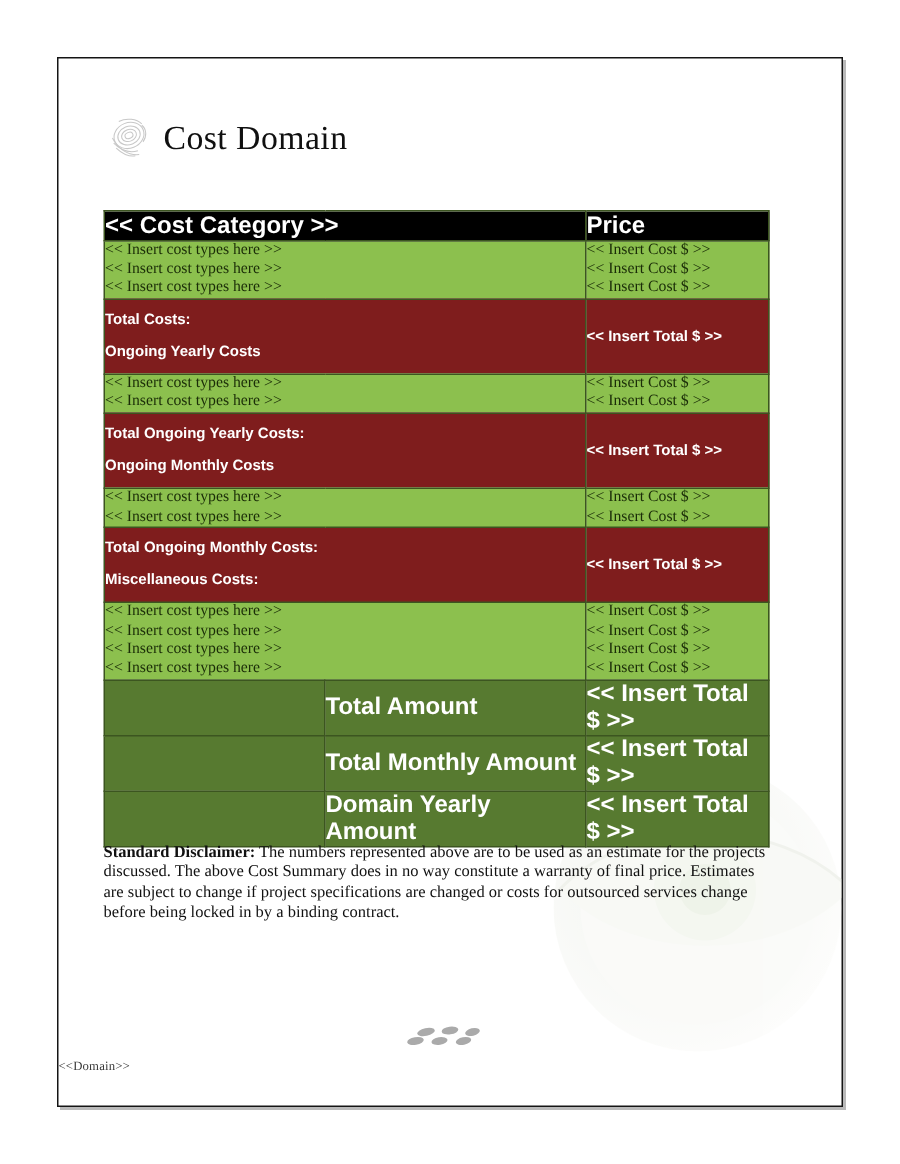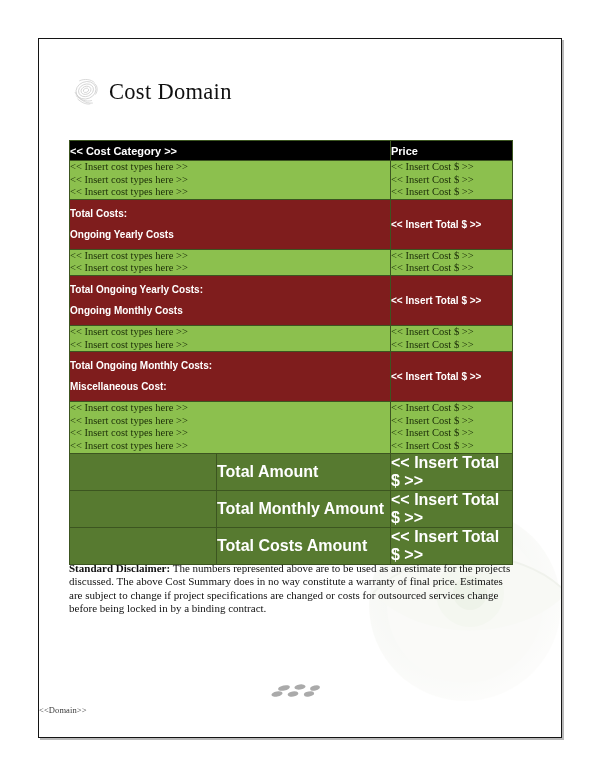--- a/index.html
+++ b/index.html
@@ -80,21 +80,21 @@
     padding: 0;
     vertical-align: middle;
   }
 
   
   .hdr td {
     background: #000000;
     color: #ffffff;
     font-family: "Liberation Sans", sans-serif;
     font-weight: bold;
-    font-size: 11px;
+    font-size: 16px;
     border-color: #000000;
     height: 19px;
   }
   .hdr .hdr-cat { padding-left: 10px; }
   .hdr .hdr-price { padding-left: 10px; }
 
   
   .row-light td {
     background: #8cc04e;
     color: #1b2d08;
@@ -271,21 +271,21 @@
         </td>
         <td class="cell-price">
           <span class="line">&lt;&lt; Insert Cost $ &gt;&gt;</span><br>
           <span class="line">&lt;&lt; Insert Cost $ &gt;&gt;</span>
         </td>
       </tr>
 
       <tr class="row-dark">
         <td class="cell-cat" colspan="2">
           <span class="stack-total">Total Ongoing Monthly Costs:</span>
-          <span class="stack-section">Miscellaneous Cost:</span>
+          <span class="stack-section">Miscellaneous Costs:</span>
         </td>
         <td class="cell-price">&lt;&lt; Insert Total $ &gt;&gt;</td>
       </tr>
 
       <tr class="row-light">
         <td class="cell-cat" colspan="2">
           <span class="line">&lt;&lt; Insert cost types here &gt;&gt;</span><br>
           <span class="line">&lt;&lt; Insert cost types here &gt;&gt;</span><br>
           <span class="line">&lt;&lt; Insert cost types here &gt;&gt;</span><br>
           <span class="line">&lt;&lt; Insert cost types here &gt;&gt;</span>
@@ -304,21 +304,21 @@
         <td class="cell-mid">Total Amount</td>
         <td class="cell-price">&lt;&lt; Insert Total $ &gt;&gt;</td>
       </tr>
       <tr class="row-sum">
         <td class="cell-blank"></td>
         <td class="cell-mid">Total Monthly Amount</td>
         <td class="cell-price">&lt;&lt; Insert Total $ &gt;&gt;</td>
       </tr>
       <tr class="row-sum">
         <td class="cell-blank"></td>
-        <td class="cell-mid">Total Costs Amount</td>
+        <td class="cell-mid">Domain Yearly Amount</td>
         <td class="cell-price">&lt;&lt; Insert Total $ &gt;&gt;</td>
       </tr>
     </tbody>
   </table>
 
   <p id="disclaimer"><span class="lead">Standard Disclaimer:</span><span> The numbers represented above are to be used as an estimate for the projects discussed. The above Cost Summary does in no way constitute a warranty of final price.  Estimates are subject to change if project specifications are changed or costs for outsourced services change before being locked in by a binding contract.</span></p>
 
   <div id="footer">
     <svg class="footer-ornament" viewBox="0 0 66 22" aria-hidden="true">
       <g fill="#8a8a8a">

